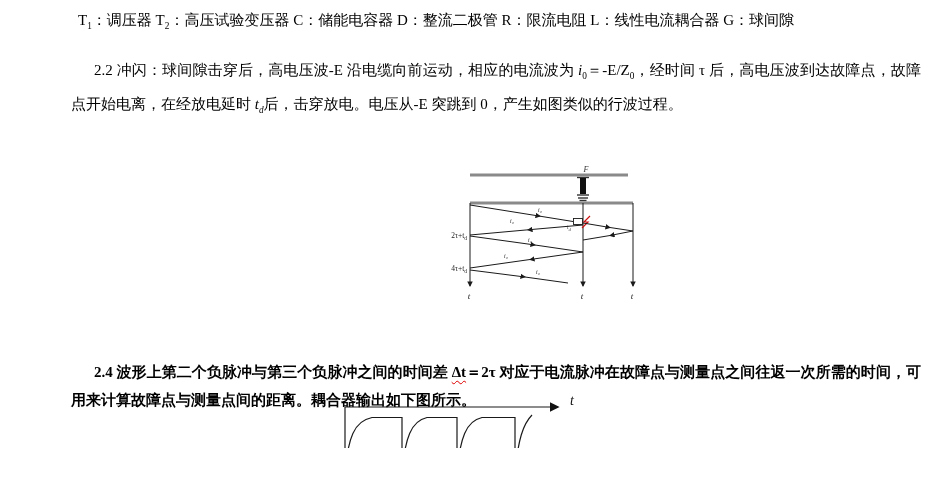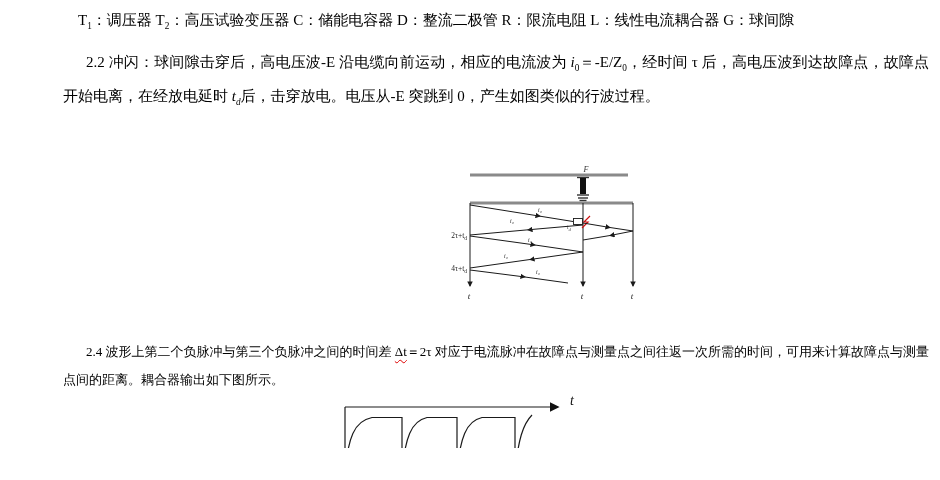--- a/index.html
+++ b/index.html
@@ -1,20 +1,20 @@
 <!DOCTYPE html>
 <html><head>
 <meta charset="utf-8">
 <style>
   html,body{margin:0;padding:0;background:#ffffff;}
   #page{position:relative;width:940px;height:448px;background:#ffffff;overflow:hidden;
         font-family:"Liberation Serif","DejaVu Serif",serif;color:#000;}
   .doc-text{position:absolute;left:55px;right:3px;top:6px;font-size:15px;line-height:28px;}
-  .doc-text-2{position:absolute;left:55px;right:3px;top:330px;font-size:13px;line-height:28px;}
-  .para{margin:8px;text-align:justify;text-indent:23px;}
+  .doc-text-2{position:absolute;left:55px;right:3px;top:342px;font-size:15px;line-height:28px;font-weight:bold;}
+  .para{margin:16px;text-align:justify;text-indent:23px;}
   .legend{margin:0;text-indent:23px;white-space:nowrap;}
   .seg-sub{vertical-align:sub;font-size:0.62em;}
   .seg-i{font-style:italic;}
   .seg-isub{font-style:italic;vertical-align:sub;font-size:0.62em;}
   .seg-wavy{text-decoration:underline wavy #dd0000;text-decoration-thickness:1px;text-underline-offset:3px;}
   svg{position:absolute;}
   #lattice{left:440px;top:165px;}
   #waveform{left:330px;top:388px;}
   .bus{stroke:#8a8a8a;stroke-width:3;}
   .ln{stroke:#1a1a1a;stroke-width:1;fill:none;}

